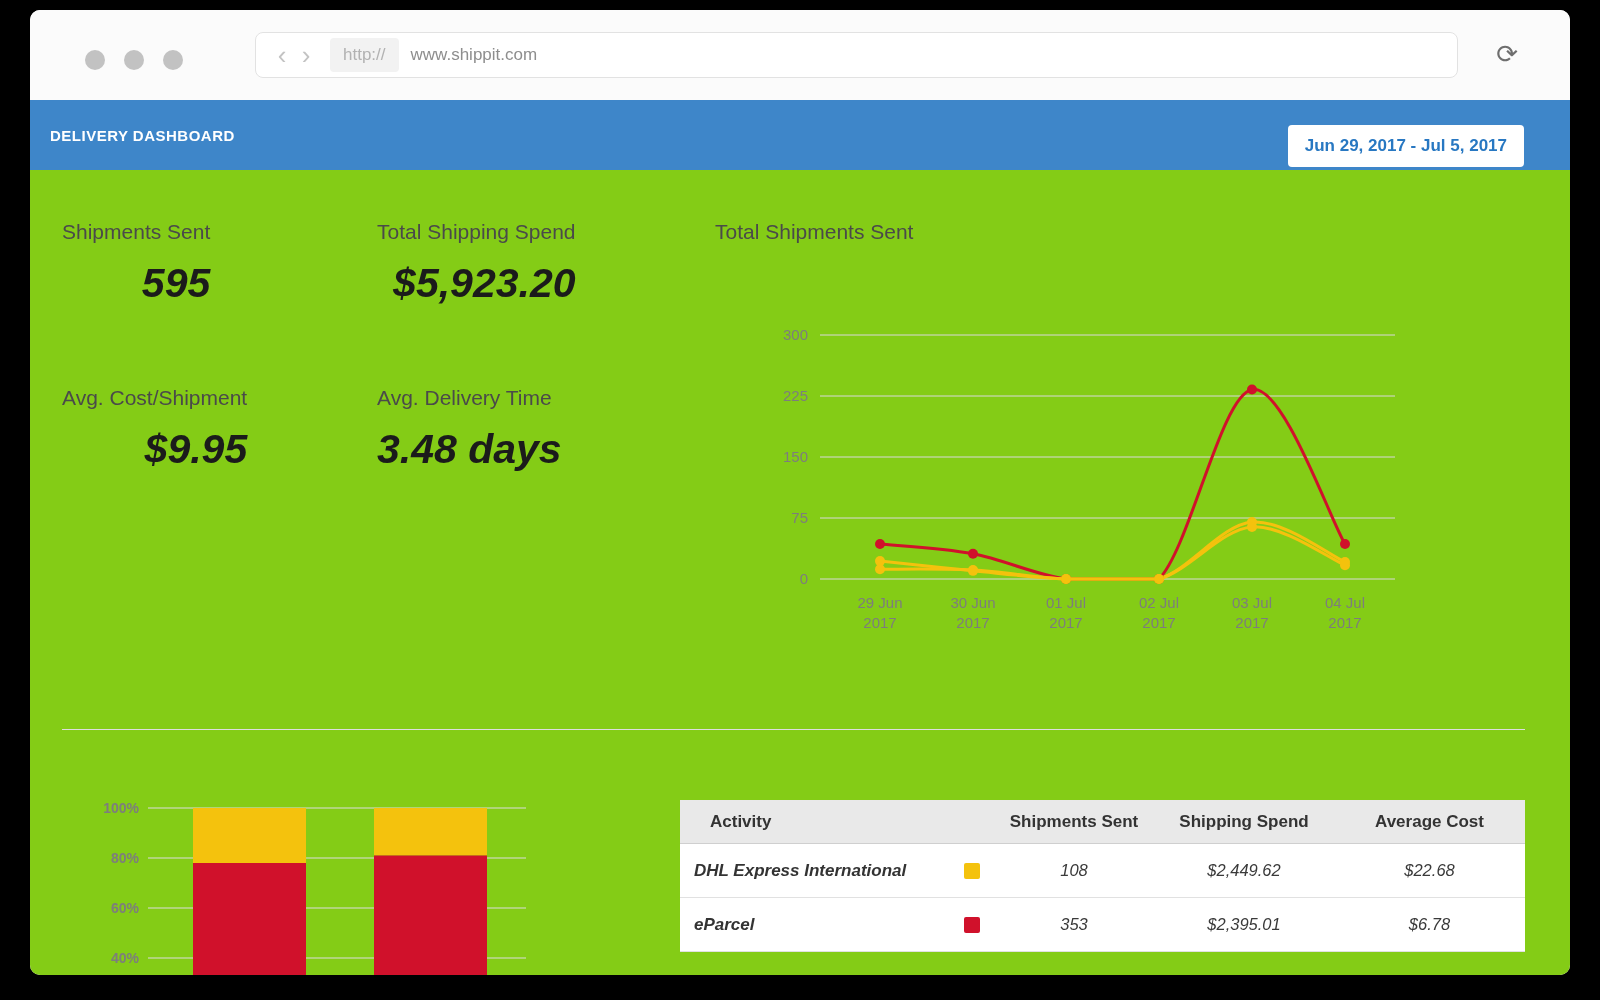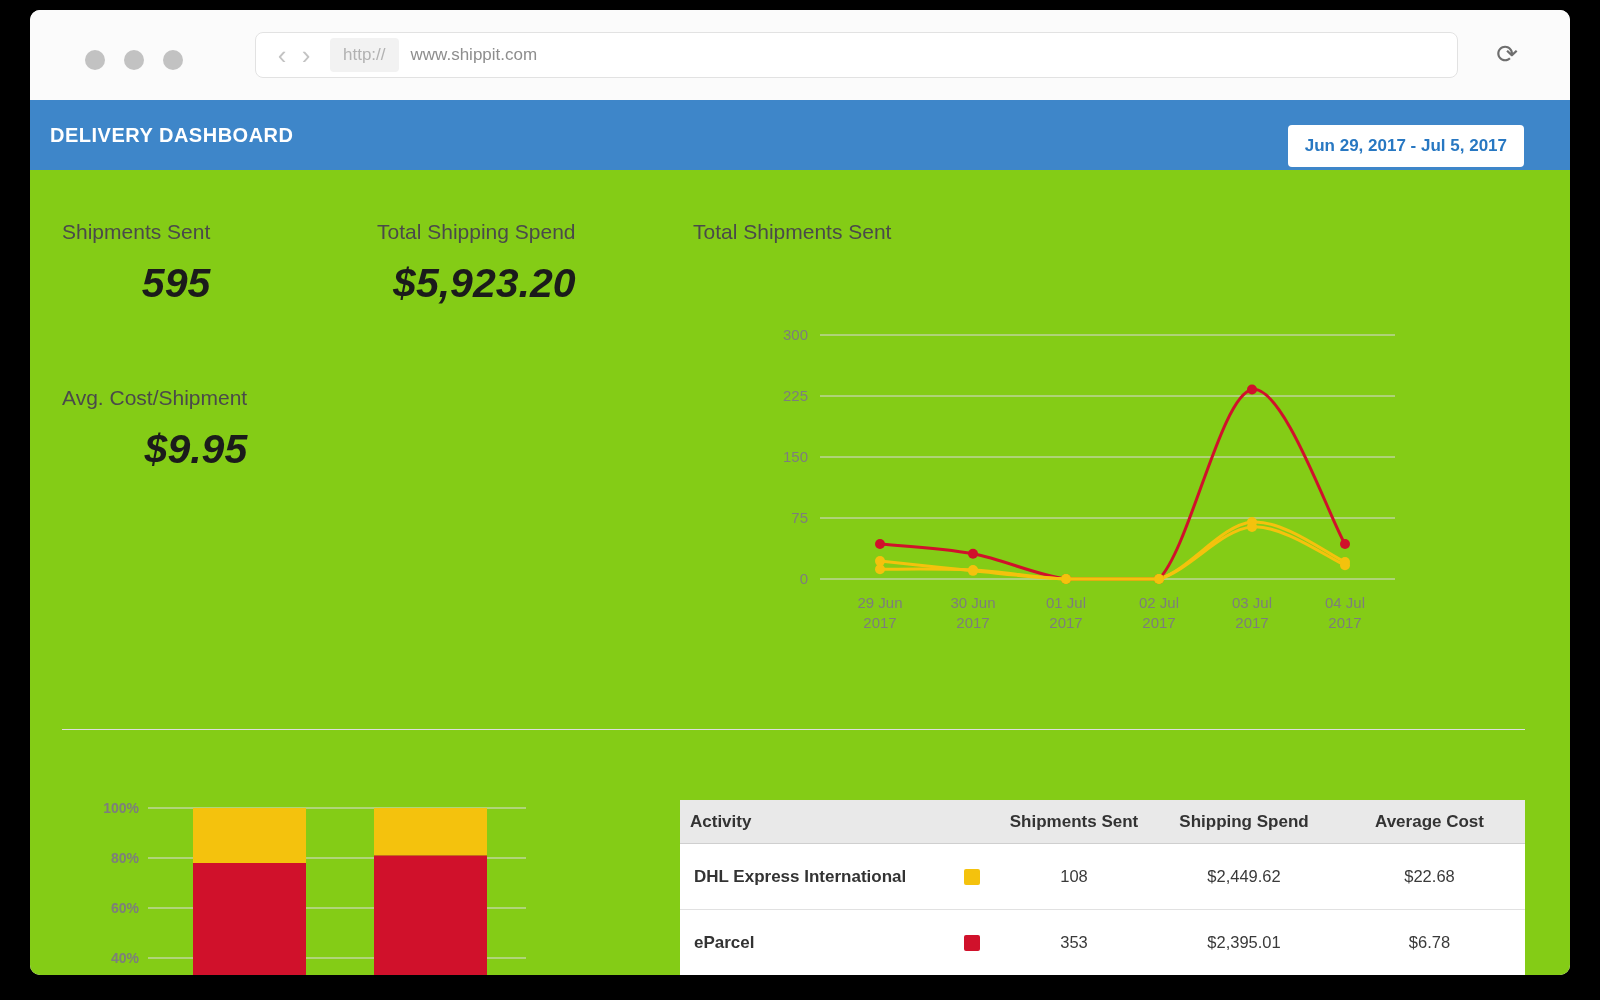--- a/index.html
+++ b/index.html
@@ -33,54 +33,54 @@
   .refresh {
     position: absolute; right: 52px; top: 30px; font-size: 26px; color: #6e6e6e;
     cursor: pointer; line-height: 28px;
   }
 
   
   .app-header {
     height: 70px; display: flex; align-items: center; justify-content: space-between;
     padding: 0 46px 0 20px;
   }
-  .app-title { color: #fff; font-size: 20px; font-weight: 700; letter-spacing: 0.5px; }
+  .app-title { color: #fff; font-size: 15px; font-weight: 700; letter-spacing: 0.5px; }
   .date-btn {
     background: #fff; border: none; border-radius: 4px;
     padding: 11px 17px; font-size: 17px; font-weight: 700;
     font-family: "Liberation Sans", "DejaVu Sans", sans-serif;
     cursor: pointer;
   }
 
   
   .main { position: relative; height: 805px; background: #84cc16; }
 
   .stat { position: absolute; }
   .stat-label { font-size: 21px; color: #4a4a4a; }
   .stat-value { margin-top: 16px; font-size: 41px; font-weight: 700; color: #1b1b1b; text-align: right; font-style: italic; }
   .s1 { left: 32px; top: 50px; }
   .s2 { left: 347px; top: 50px; }
   .s3 { left: 32px; top: 216px; }
   .s4 { left: 347px; top: 216px; }
   .s5 { left: 32px; top: 382px; }
 
-  .chart-title { position: absolute; left: 663px; top: 50px; font-size: 21px; color: #4a4a4a; }
+  .chart-title { position: absolute; left: 685px; top: 50px; font-size: 21px; color: #4a4a4a; }
   .line-chart { position: absolute; left: 725px; top: 145px; width: 660px; height: 335px; }
 
   .divider { position: absolute; left: 32px; top: 559px; width: 1463px; height: 0; border-top: 1px solid #ddd; }
 
   .bar-chart { position: absolute; left: 61px; top: 620px; width: 450px; height: 185px; font-weight: bold; }
 
   
   .activity-table { position: absolute; left: 650px; top: 630px; width: 845px; }
   .thead, .trow { display: grid; grid-template-columns: 270px 44px 160px 180px 191px; align-items: center; }
   .thead { height: 44px; background: #e9e9e9; border-bottom: 1px solid #cfcfcf; }
   .th { font-size: 17px; font-weight: 700; color: #333; text-align: center; }
-  .th.c-act { text-align: left; padding-left: 10px; }
-  .trow { height: 66px; border-bottom: 1px solid #e1e1e1; background: #fff; }
+  .th.c-act { text-align: left; padding-left: 30px; }
+  .trow { height: 54px; border-bottom: 1px solid #e1e1e1; background: #fff; font-style: italic; }
   .tc { font-size: 16.5px; color: #3a3a3a; text-align: center; }
   .tc.c-act { text-align: left; padding-left: 14px; font-weight: 700; color: #333; font-size: 17px; }
   .tc.c-sw { display: flex; justify-content: center; }
   .swatch { width: 16px; height: 16px; border-radius: 2px; display: inline-block; }
 
   svg text { font-family: "Liberation Sans", "DejaVu Sans", sans-serif; }
 </style>
 </head>
 <body>
 
@@ -113,20 +113,24 @@
         <div class="stat-label">Shipments Sent</div>
         <div class="stat-value">595</div>
       </div>
       <div class="stat s2">
         <div class="stat-label">Total Shipping Spend</div>
         <div class="stat-value">$5,923.20</div>
       </div>
       <div class="stat s3">
         <div class="stat-label">Avg. Cost/Shipment</div>
         <div class="stat-value">$9.95</div>
+      </div>
+      <div class="stat s4">
+        <div class="stat-label">Avg. Delivery Time</div>
+        <div class="stat-value">3.48 days</div>
       </div>
 
       <div class="chart-title">Total Shipments Sent</div>
       <div class="line-chart">
         <svg width="660" height="335">
             <line x1="65" y1="264" x2="640" y2="264" stroke="#d9d9d9" stroke-width="1"></line>
             <text x="53" y="269" text-anchor="end" fill="#7d7d7d" font-size="15">0</text>
             <line x1="65" y1="203" x2="640" y2="203" stroke="#d9d9d9" stroke-width="1"></line>
             <text x="53" y="208" text-anchor="end" fill="#7d7d7d" font-size="15">75</text>
             <line x1="65" y1="142" x2="640" y2="142" stroke="#d9d9d9" stroke-width="1"></line>

